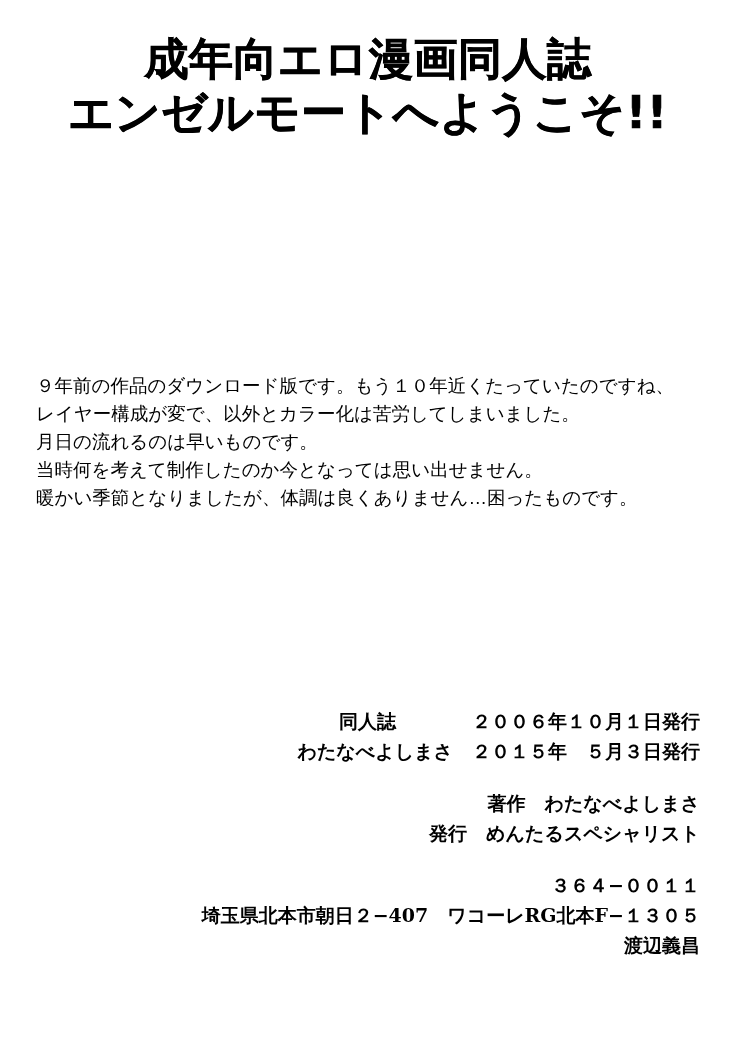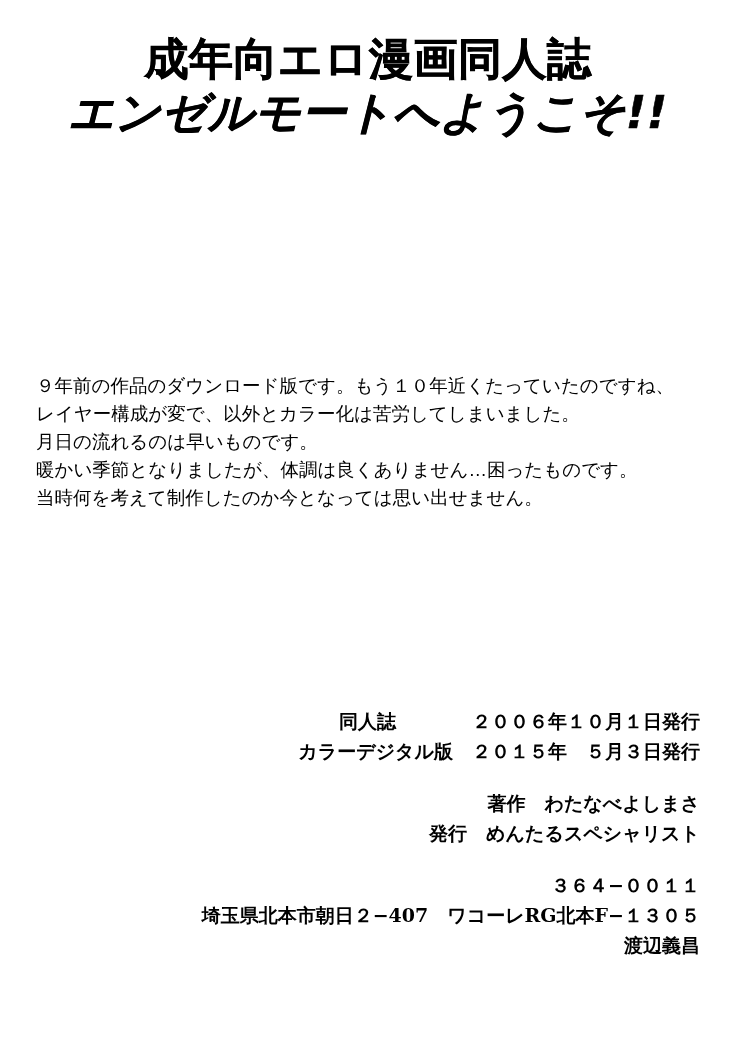--- a/index.html
+++ b/index.html
@@ -35,21 +35,20 @@
     font-weight: bold;
     font-size: 44px;
     line-height: 1.22;
     letter-spacing: 0.5px;
     color: #000000;
     white-space: nowrap;
     -webkit-text-stroke: 0.6px #000;
   }
   .title-line.second {
     font-size: 45px;
-    font-style: italic;
   }
 
   
   .note-block {
     position: absolute;
     top: 372px;
     left: 36px;
     width: 672px;
   }
   .note-line {
@@ -94,29 +93,29 @@
 
   <div class="title-block">
     <div class="title-line">成年向エロ漫画同人誌</div>
     <div class="title-line second">エンゼルモートへようこそ!!</div>
   </div>
 
   <div class="note-block">
     <div class="note-line">９年前の作品のダウンロード版です。もう１０年近くたっていたのですね、</div>
     <div class="note-line">レイヤー構成が変で、以外とカラー化は苦労してしまいました。</div>
     <div class="note-line">月日の流れるのは早いものです。</div>
+    <div class="note-line">当時何を考えて制作したのか今となっては思い出せません。</div>
     <div class="note-line">暖かい季節となりましたが、体調は良くありません…困ったものです。</div>
-    <div class="note-line">当時何を考えて制作したのか今となっては思い出せません。</div>
   </div>
 
   <div class="colophon">
 
     <div class="colo-group">
       <div class="colo-line">同人誌　　　　２００６年１０月１日発行</div>
-      <div class="colo-line">カラーデジタル版　２０１５年　５月３日発行</div>
+      <div class="colo-line">わたなべよしまさ　２０１５年　５月３日発行</div>
     </div>
 
     <div class="colo-group">
       <div class="colo-line">著作　わたなべよしまさ</div>
       <div class="colo-line">発行　めんたるスペシャリスト</div>
     </div>
 
     <div class="colo-group">
       <div class="colo-line indent-1">３６４−００１１</div>
       <div class="colo-line indent-1">埼玉県北本市朝日２−407　ワコーレRG北本F−１３０５</div>

